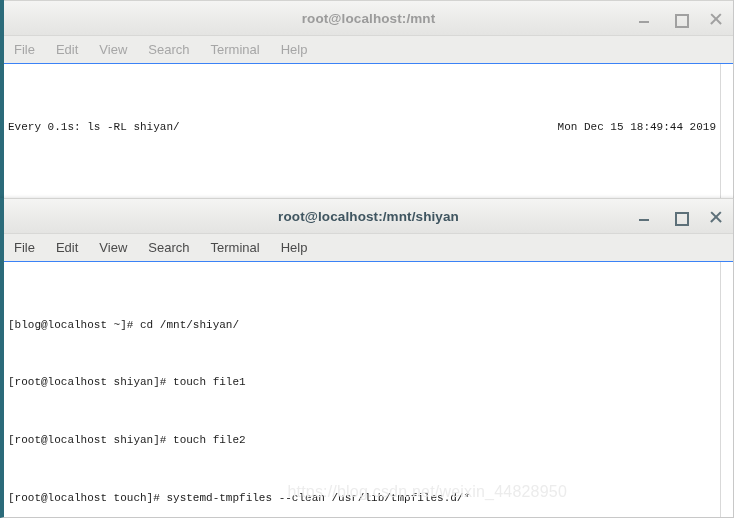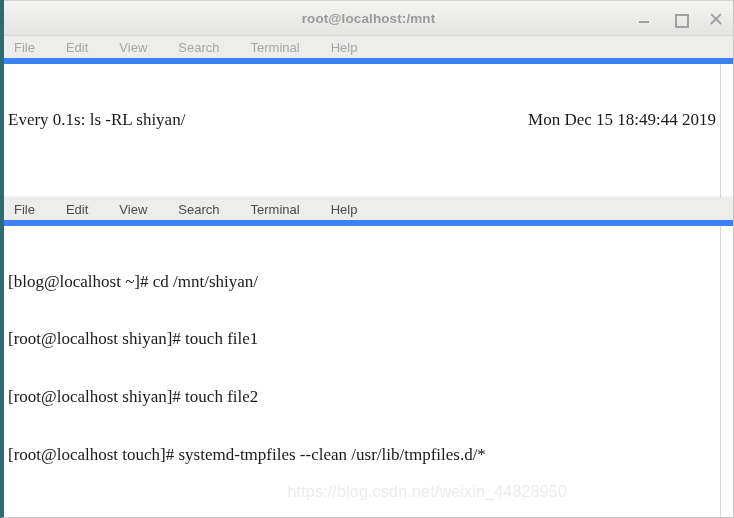--- a/index.html
+++ b/index.html
@@ -95,47 +95,47 @@
     width: 14px; height: 2.4px;
     background: currentColor;
   }
   .ctl-close::before { transform: rotate(45deg); }
   .ctl-close::after  { transform: rotate(-45deg); }
 
   .menubar {
     height: 28px;
     flex: 0 0 28px;
     background: #ededeb;
-    border-bottom: 6px solid #3b82f6;
+    border-bottom: 1px solid #3b82f6;
     display: flex;
     align-items: center;
     padding-left: 10px;
-    gap: 31px;
+    gap: 21px;
   }
   .menu-item {
     font-size: 13px;
     white-space: nowrap;
     cursor: default;
   }
   .inactive .menu-item { color: #a6a6a6; }
   .active   .menu-item { color: #4a4a4a; }
 
   .term-body {
     flex: 1 1 auto;
     position: relative;
     background: #ffffff;
     overflow: hidden;
     display: flex;
   }
 
   .term-text {
     flex: 1 1 auto;
-    padding: 7px 0 0 4px;
-    font-family: Liberation Serif, serif;
-    font-size: 17px;
+    padding: 15px 0 0 4px;
+    font-family: Liberation Mono, monospace;
+    font-size: 11px;
     line-height: 19.3px;
     color: #1a1a1a;
     white-space: pre;
     overflow: hidden;
   }
 
   .scroll-strip {
     flex: 0 0 13px;
     background: #ffffff;
     border-left: 1px solid #d9d9d9;
@@ -213,20 +213,29 @@
         <div>&nbsp;</div>
         
         
       </div>
       <div class="scroll-strip"></div>
     </div>
   </div>
 
   <div class="term-window active" id="window-bottom">
 
+    <div class="titlebar">
+      <span class="win-title">root@localhost:/mnt/shiyan</span>
+
+      <div class="win-controls">
+        <span class="ctl ctl-min"></span>
+        <span class="ctl ctl-max"></span>
+        <span class="ctl ctl-close"></span>
+      </div>
+    </div>
 
     <div class="menubar">
       <span class="menu-item">File</span>
       <span class="menu-item">Edit</span>
       <span class="menu-item">View</span>
       <span class="menu-item">Search</span>
       <span class="menu-item">Terminal</span>
       <span class="menu-item">Help</span>
     </div>
 

